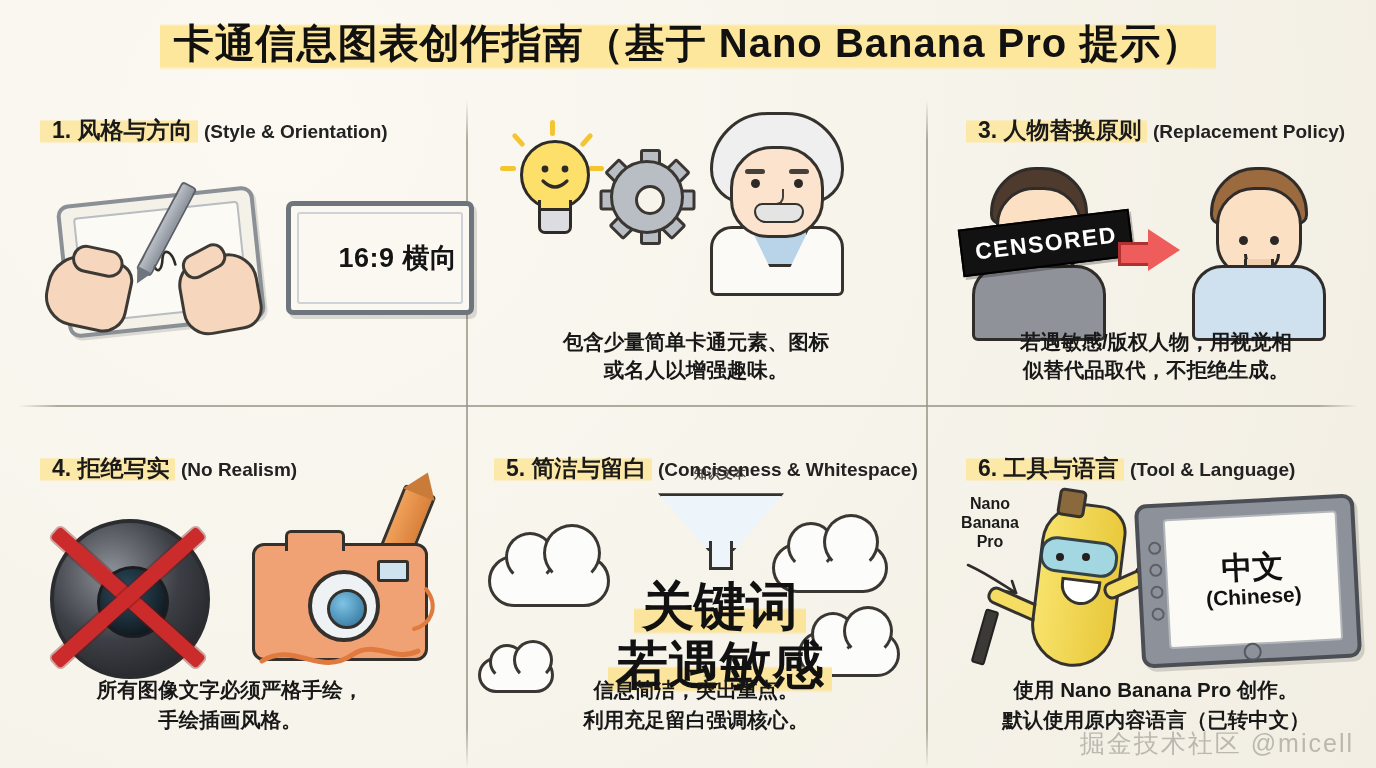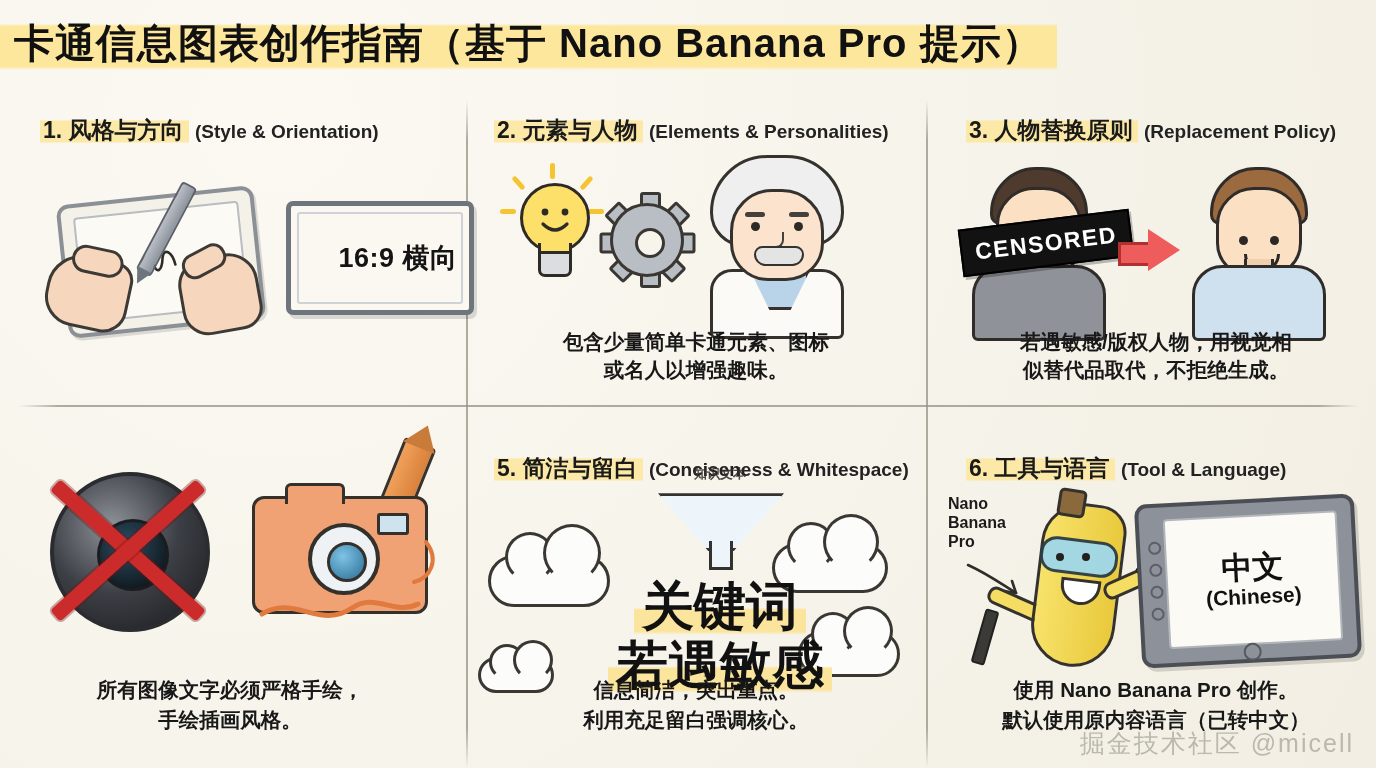--- a/index.html
+++ b/index.html
@@ -12,20 +12,21 @@
     position:relative;
   }
   .paper{
     position:absolute;inset:0;
     background:
       radial-gradient(circle at 20% 15%, #fbf9f2 0%, #f6f3ea 55%, #f2eee3 100%);
   }
   
   .title-wrap{
     position:absolute;left:0;top:14px;width:100%;
+    text-align:center;
   }
   .title{
     display:inline-block;
     font-size:40px;font-weight:bold;letter-spacing:1px;
     color:#111;
     padding:2px 14px 4px 14px;
     background:linear-gradient(to bottom, rgba(253,228,150,0) 16%, #fde79d 20%, #fde79d 86%, rgba(253,228,150,0) 92%);
     border-radius:4px;
     white-space:nowrap;
   }
@@ -42,21 +43,21 @@
   .cell{position:absolute;width:460px;height:334px;box-sizing:border-box;padding:0 16px;}
   .r1{top:0;} .r2{top:334px;}
   .c1{left:0;} .c2{left:466px;} .c3{left:926px;}
 
   .head{
     margin:0;padding:0;white-space:nowrap;
     font-size:23px;font-weight:bold;line-height:1.1;
   }
   .head .zh{
     background:linear-gradient(to bottom, rgba(253,231,157,0) 12%, #fce9a8 18%, #fce9a8 88%, rgba(253,231,157,0) 95%);
-    padding:1px 5px 2px 3px;border-radius:3px;
+    padding:1px 5px 2px 12px;border-radius:3px;
   }
   .head .en{font-weight:bold;font-size:19px;color:#222;}
   .c1 .head,.c3 .head{padding-left:24px;}
   .c2 .head{padding-left:12px;}
   .r1 .head{margin-top:18px;}
   .r2 .head{margin-top:22px;}
 
   .art{position:relative;width:100%;height:190px;}
   .caption{
     position:absolute;left:0;width:100%;text-align:center;
@@ -203,21 +204,21 @@
   .cl3:after{left:42px;top:-28px;width:44px;height:44px;border-bottom-color:transparent;}
   .cl4{left:-4px;top:176px;width:70px;height:30px;}
   .cl4:before{left:8px;top:-16px;width:30px;height:30px;border-bottom-color:transparent;}
   .cl4:after{left:32px;top:-20px;width:34px;height:34px;border-bottom-color:transparent;}
   .keywords{position:absolute;left:88px;top:96px;width:300px;text-align:center;}
   .kw{display:inline-block;font-size:52px;font-weight:bold;line-height:1.12;color:#111;
     background:linear-gradient(to bottom,rgba(252,231,160,0) 52%,#fbe49c 56%,#fbe49c 92%,rgba(252,231,160,0) 98%);
     padding:0 8px;}
 
   
-  .nb-label{position:absolute;left:6px;top:14px;width:84px;
+  .nb-label{position:absolute;left:6px;top:14px;width:84px;text-align:center;
     font-size:16px;font-weight:bold;line-height:1.18;color:#1b1b1b;}
   .nb-arrow{position:absolute;left:22px;top:78px;width:58px;height:40px;}
   .banana{position:absolute;left:78px;top:10px;width:112px;height:176px;}
   .b-body{position:absolute;left:16px;top:12px;width:78px;height:158px;
     background:linear-gradient(to right,#f7e26a,#e9c93c);
     border:3.5px solid #35322e;border-radius:46px 30px 46px 46px;
     transform:rotate(7deg);}
   .b-tip{position:absolute;left:38px;top:-2px;width:22px;height:22px;background:#8a6a3c;border:3px solid #35322e;border-radius:5px;transform:rotate(9deg);}
   .goggles{position:absolute;left:20px;top:48px;width:72px;height:30px;
     background:#9fd8ea;border:3.5px solid #2c3b44;border-radius:16px;transform:rotate(7deg);opacity:.95;}
@@ -282,25 +283,20 @@
         <div class="hand-r"></div>
       </div>
       <div class="ratio-box">
         <div class="ratio-inner"></div>
         <span class="ratio-text">16:9 横向</span>
       </div>
     </div>
   </div>
 
   <div class="cell r1 c2">
-    <div class="head">
-      <span class="zh"><span>2.</span>
-      <span>元素与人物</span></span>
-      <span class="en">(Elements &amp; Personalities)</span>
-    </div>
     <div class="art">
       <div class="bulb">
         <div class="ray" style="left:44px;top:-6px;width:5px;height:16px;"></div>
         <div class="ray" style="left:10px;top:6px;width:5px;height:16px;transform:rotate(-42deg);"></div>
         <div class="ray" style="left:78px;top:6px;width:5px;height:16px;transform:rotate(42deg);"></div>
         <div class="ray" style="left:-6px;top:40px;width:16px;height:5px;"></div>
         <div class="ray" style="left:82px;top:40px;width:16px;height:5px;"></div>
         <div class="bulb-glass">
           <svg class="bulb-face" viewBox="0 0 64 64">
             <circle cx="22" cy="26" r="3.4" fill="#2e2b27"></circle>
@@ -379,20 +375,25 @@
         </div>
         <div class="p-neck"></div>
         <div class="p-torso blue"></div>
       </div>
     </div>
     <div class="caption" style="top:228px">若遇敏感/版权人物，用视觉相</div>
     <div class="caption" style="top:256px">似替代品取代，不拒绝生成。</div>
   </div>
 
   <div class="cell r2 c1">
+    <div class="head">
+      <span class="zh"><span>4.</span>
+      <span>拒绝写实</span></span>
+      <span class="en">(No Realism)</span>
+    </div>
     <div class="art">
       <div class="lens"></div>
       <div class="xmark">
           <i></i>
           <i></i>
         </div>
       <div class="crayon"></div>
       <div class="camera">
         <div class="cam-hump"></div>
         <div class="cam-flash"></div>

